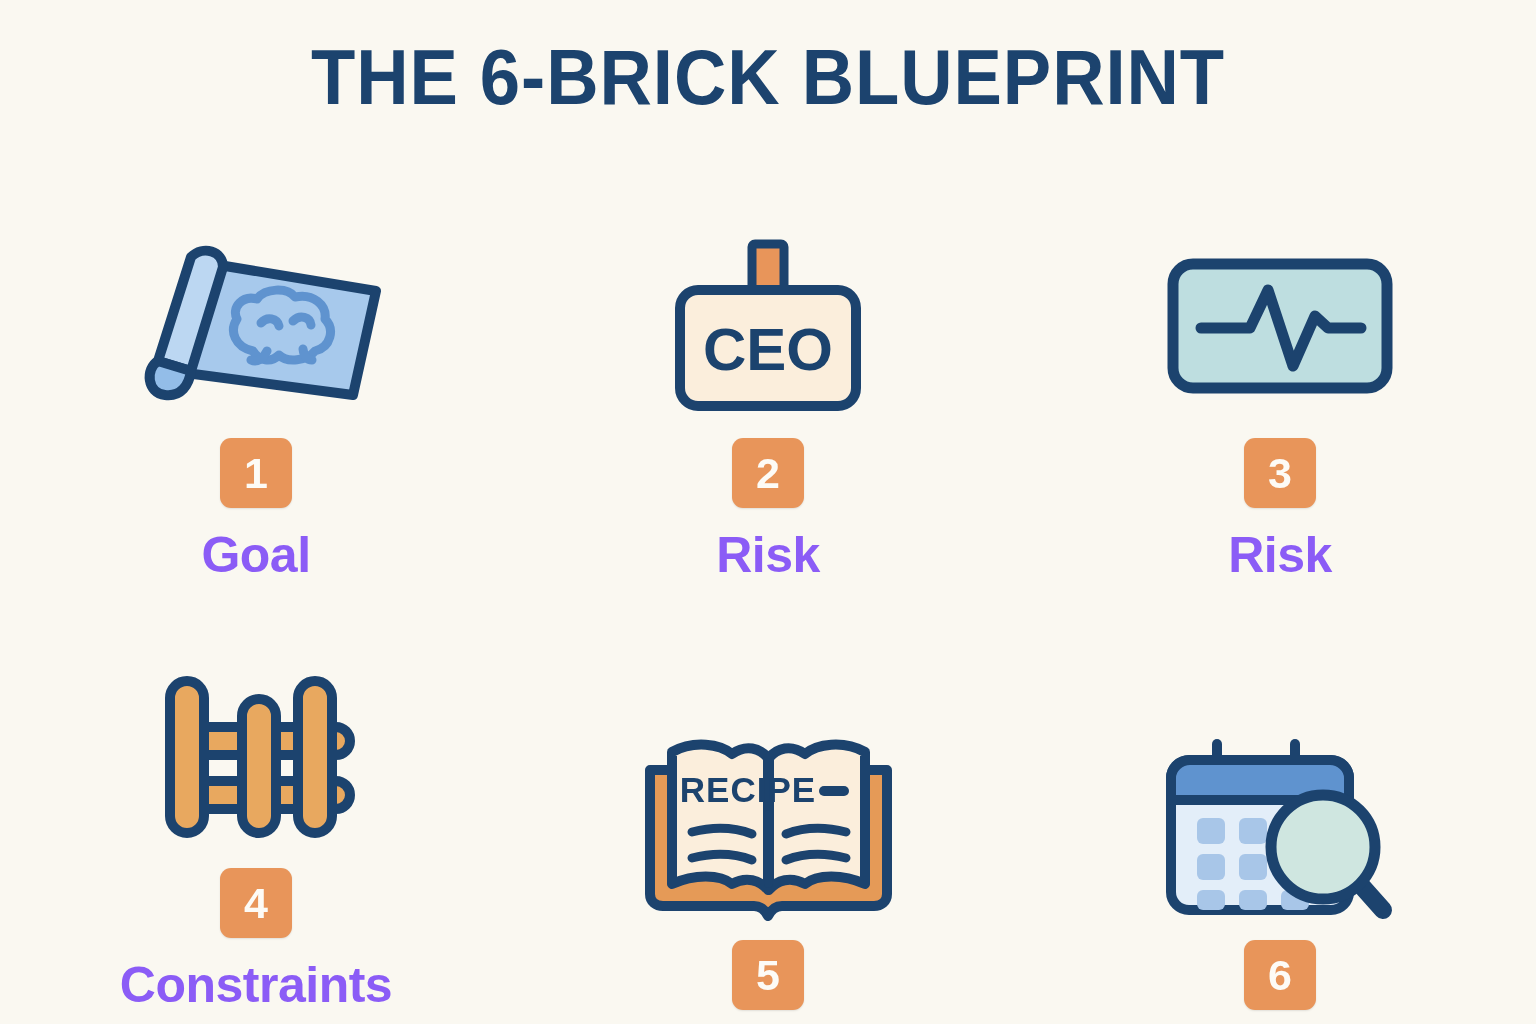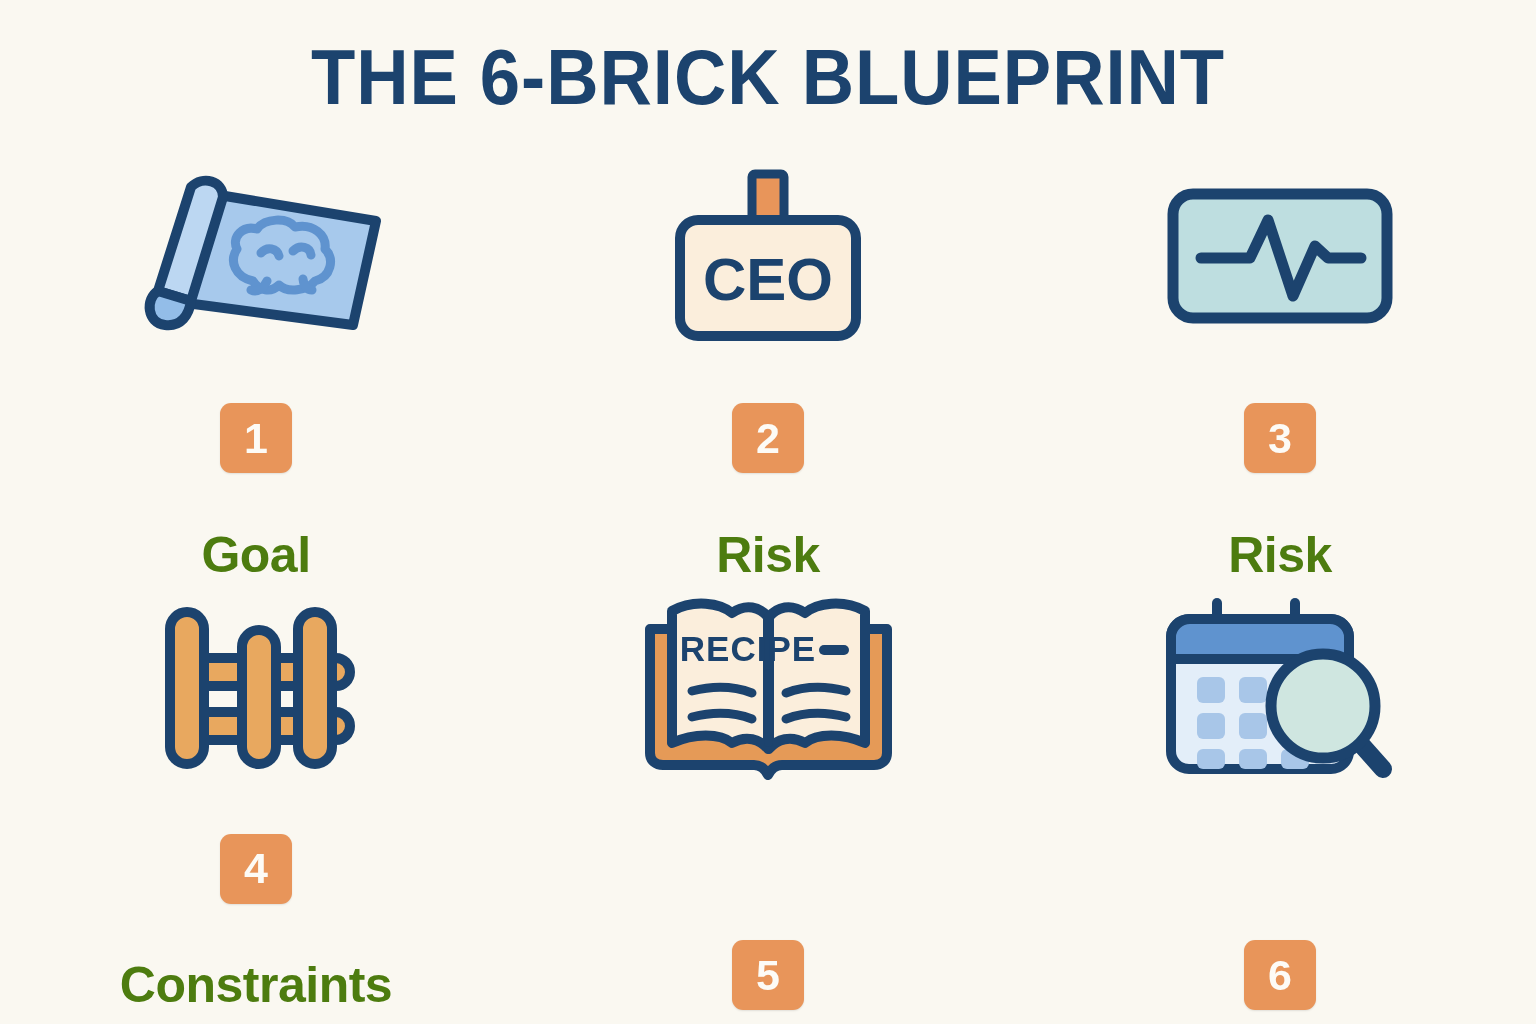--- a/index.html
+++ b/index.html
@@ -52,21 +52,21 @@
     display: grid;
     grid-template-columns: repeat(3, 1fr);
     grid-template-rows: repeat(2, 1fr);
   }
 
   .cell {
     position: relative;
     display: flex;
     flex-direction: column;
     align-items: center;
-    justify-content: space-between;
+    justify-content: flex-end;
   }
 
   .icon-wrap {
     height: 210px;
     display: flex;
     align-items: center;
     justify-content: center;
   }
 
   .badge {
@@ -83,21 +83,21 @@
     justify-content: center;
     line-height: 1;
     margin-top: 8px;
     box-shadow: 0 1px 2px rgba(0,0,0,0.10);
   }
 
   .label {
     margin-top: 22px;
     font-size: 50px;
     font-weight: 600;
-    color: #4d7c0f;
+    color: #8b5cf6;
     font-family: "Liberation Sans", sans-serif;
     letter-spacing: -0.5px;
     line-height: 1;
     white-space: nowrap;
   }
 
   
   .row2 .icon-wrap { height: 215px; }
   .row2 .badge { margin-top: 4px; }
 

